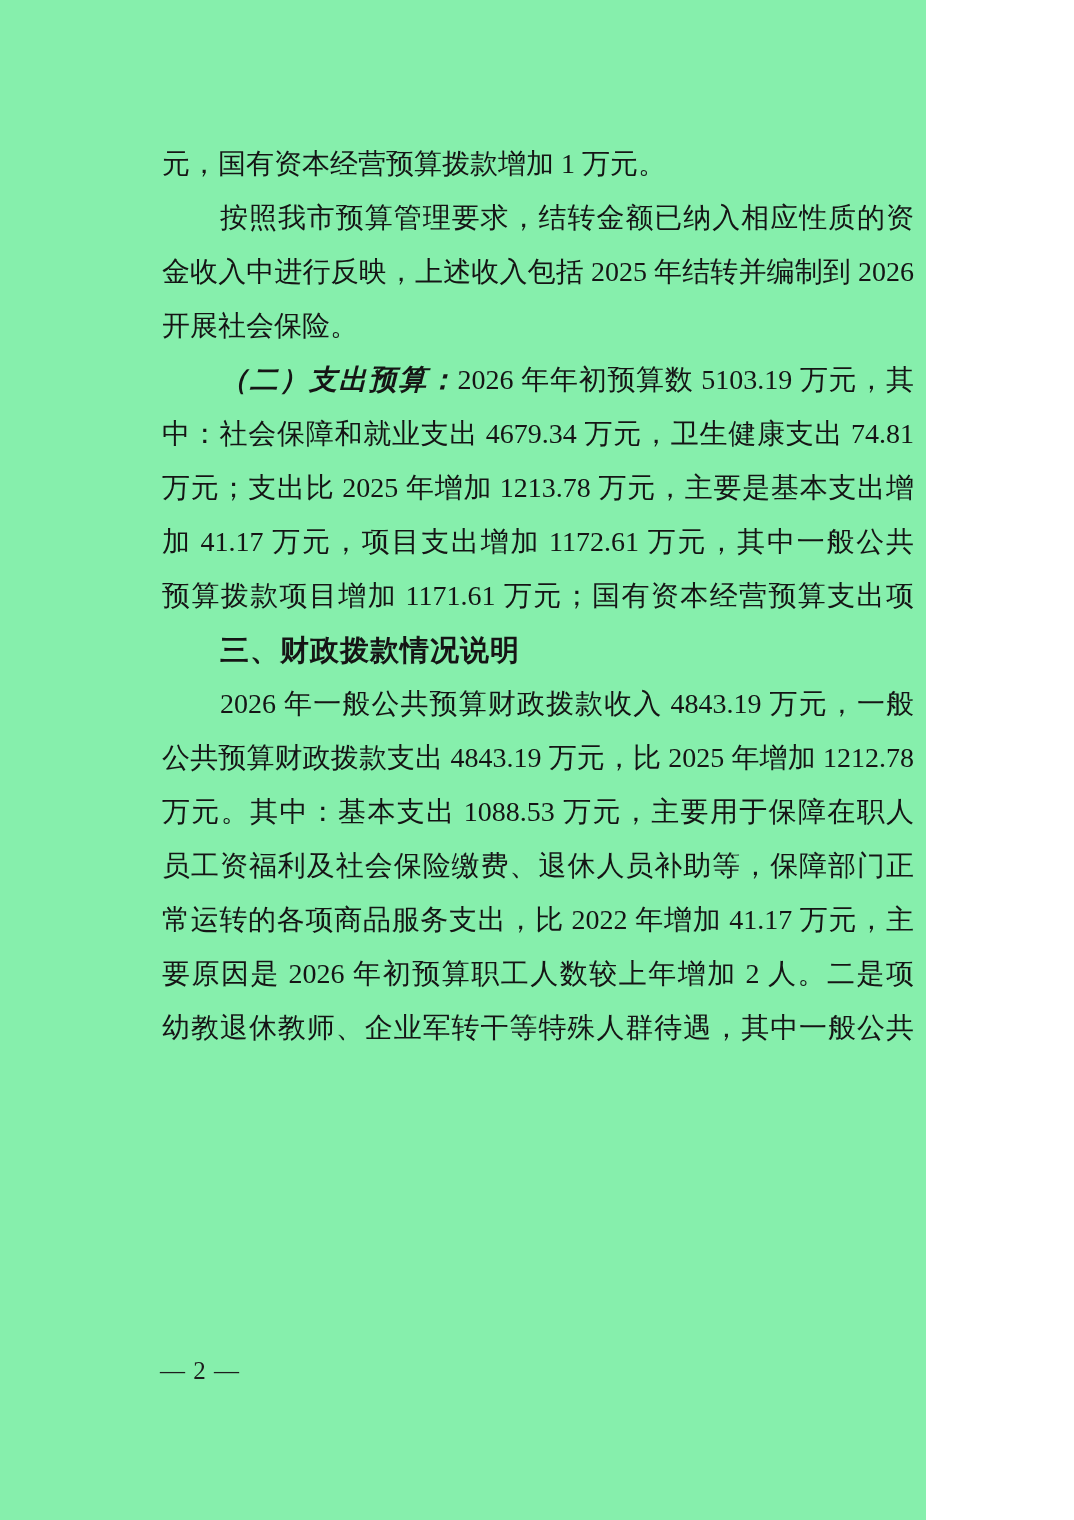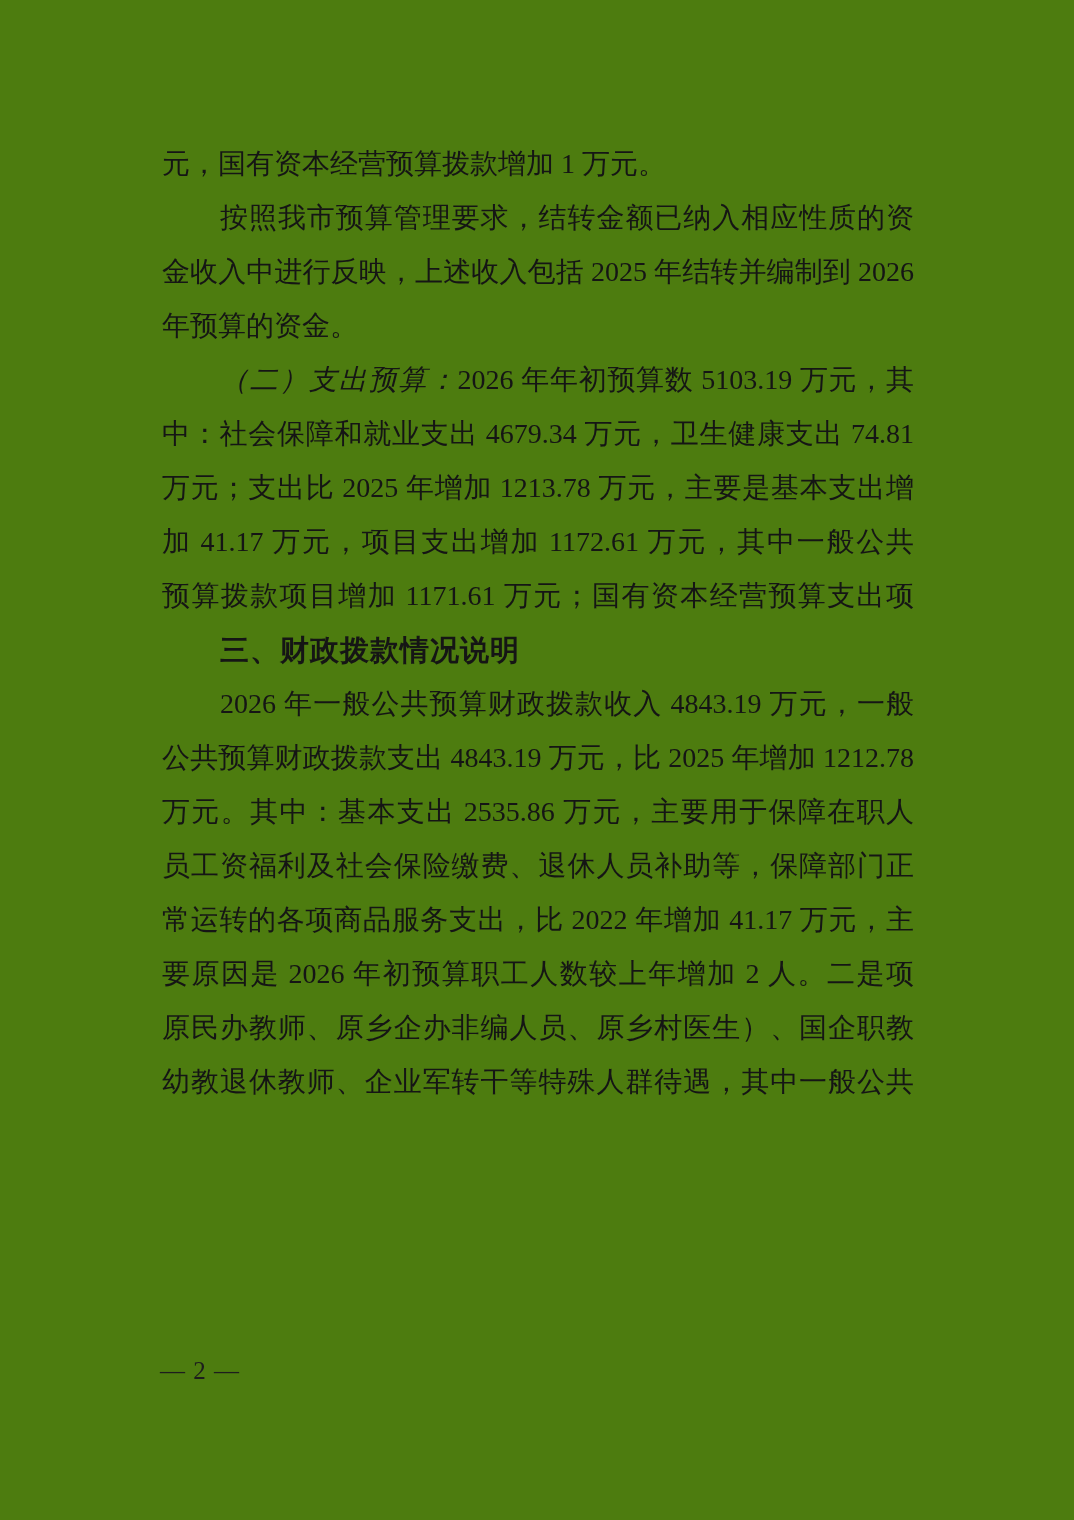--- a/index.html
+++ b/index.html
@@ -8,22 +8,22 @@
     height: 1520px;
     background: #ffffff;
     position: relative;
     overflow: hidden;
     font-family: "Liberation Serif", "DejaVu Serif", serif;
     color: #151515;
   }
   .page {
     position: absolute;
     left: 0; top: 0;
-    width: 1074px; height: 1520px;
-    background: #4d7c0f;
+    width: 926px; height: 1520px;
+    background: #86efac;
   }
   .textblock {
     position: absolute;
     left: 162px;
     top: 137px;
     width: 752px;
   }
   .line {
     height: 54px;
     line-height: 54px;
@@ -44,49 +44,49 @@
     font-weight: 700;
     font-size: 29px;
     text-align: center;
     text-align-last: left;
     -moz-text-align-last: left;
     letter-spacing: 1px;
   }
   .kaiti {
     font-style: italic;
     letter-spacing: 1px;
+    font-weight: bold;
   }
   .footer {
     position: absolute;
     left: 160px;
     top: 1356px;
     font-size: 25px;
     line-height: 30px;
     color: #1d1d1d;
     letter-spacing: 1px;
   }
 </style>
 </head>
 <body>
 
 <div class="page">
   <div class="textblock">
     <div class="line end">元，国有资本经营预算拨款增加 1 万元。</div>
     <div class="line indent">按照我市预算管理要求，结转金额已纳入相应性质的资</div>
     <div class="line">金收入中进行反映，上述收入包括 2025 年结转并编制到 2026</div>
-    <div class="line end">年预算的资金。</div>
+    <div class="line end">开展社会保险。</div>
     <div class="line indent"><span class="kaiti">（二）支出预算：</span><span>2026 年年初预算数 5103.19 万元，其</span></div>
     <div class="line">中：社会保障和就业支出 4679.34 万元，卫生健康支出 74.81</div>
     <div class="line">万元；支出比 2025 年增加 1213.78 万元，主要是基本支出增</div>
     <div class="line">加 41.17 万元，项目支出增加 1172.61 万元，其中一般公共</div>
     <div class="line">预算拨款项目增加 1171.61 万元；国有资本经营预算支出项</div>
     <div class="line indent heading">三、财政拨款情况说明</div>
     <div class="line indent">2026 年一般公共预算财政拨款收入 4843.19 万元，一般</div>
     <div class="line">公共预算财政拨款支出 4843.19 万元，比 2025 年增加 1212.78</div>
-    <div class="line">万元。其中：基本支出 2535.86 万元，主要用于保障在职人</div>
+    <div class="line">万元。其中：基本支出 1088.53 万元，主要用于保障在职人</div>
     <div class="line">员工资福利及社会保险缴费、退休人员补助等，保障部门正</div>
     <div class="line">常运转的各项商品服务支出，比 2022 年增加 41.17 万元，主</div>
     <div class="line">要原因是 2026 年初预算职工人数较上年增加 2 人。二是项</div>
-    <div class="line">原民办教师、原乡企办非编人员、原乡村医生）、国企职教</div>
     <div class="line">幼教退休教师、企业军转干等特殊人群待遇，其中一般公共</div>
   </div>
   <div class="footer">— 2 —</div>
 </div>
 
 </body></html>

